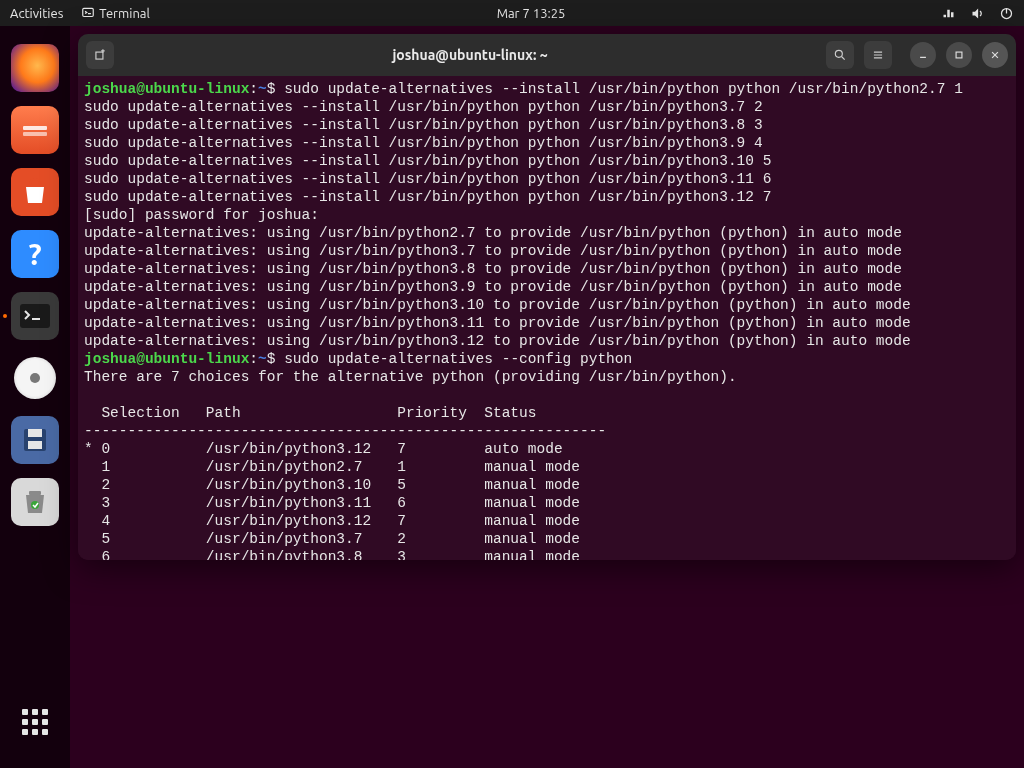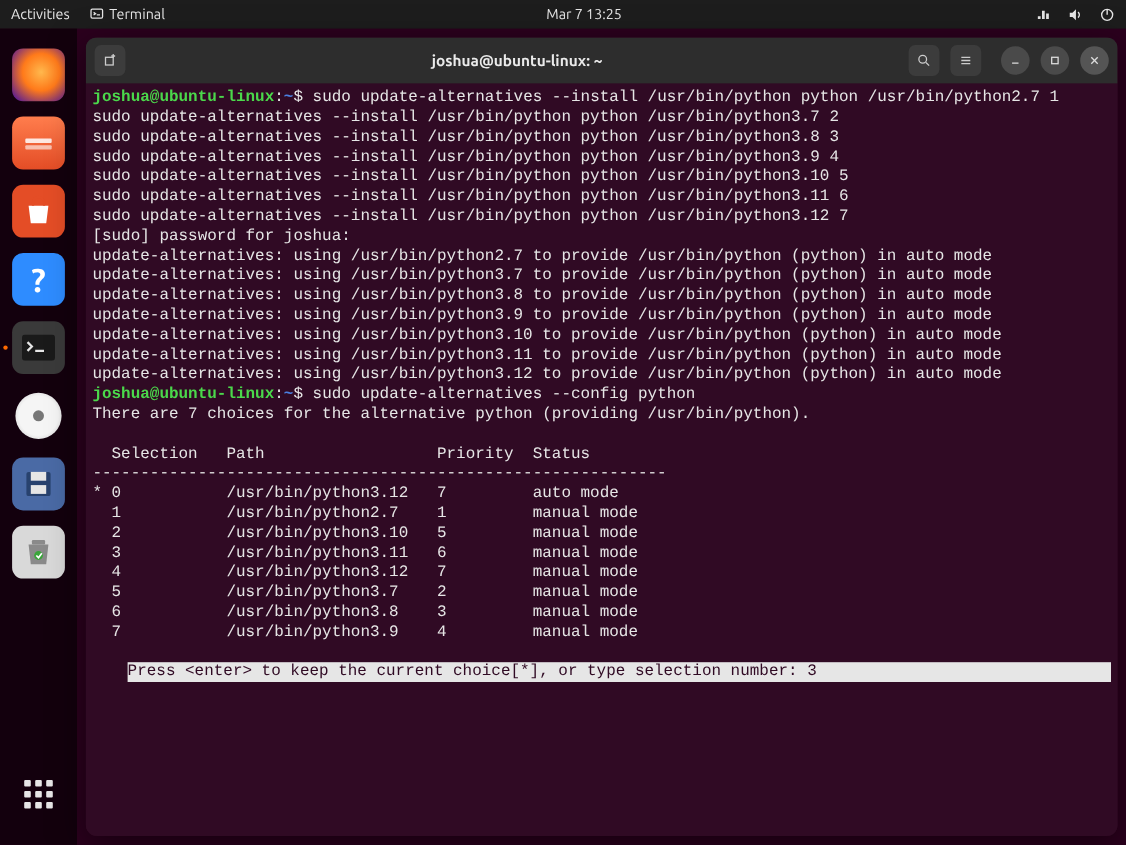--- a/index.html
+++ b/index.html
@@ -55,21 +55,21 @@
   .tile-term    { background: #2b2b2b; }
   .tile-disc    { background: radial-gradient(circle, #f5f5f5 0 60%, #bdbdbd 100%); border-radius: 50%; }
   .tile-save    { background: #4a6aa5; }
   .tile-trash   { background: #d9d9d9; }
   
   .terminal-window {
     position: absolute; left: 78px; top: 34px; right: 8px;
     background: #300a24; border-radius: 10px; overflow: hidden;
     box-shadow: 0 8px 32px rgba(0,0,0,0.5);
     display: flex; flex-direction: column;
-    height: 726px;
+    height: 526px;
   }
   .titlebar {
     height: 42px; background: #2d2d2d; display: flex; align-items: center;
     padding: 0 8px; gap: 8px;
   }
   .titlebar-btn, .win-btn {
     width: 28px; height: 28px; border-radius: 6px; background: #3c3c3c;
     display: flex; align-items: center; justify-content: center;
   }
   .win-btn { width: 26px; height: 26px; border-radius: 50%; background: #4a4a4a; }

